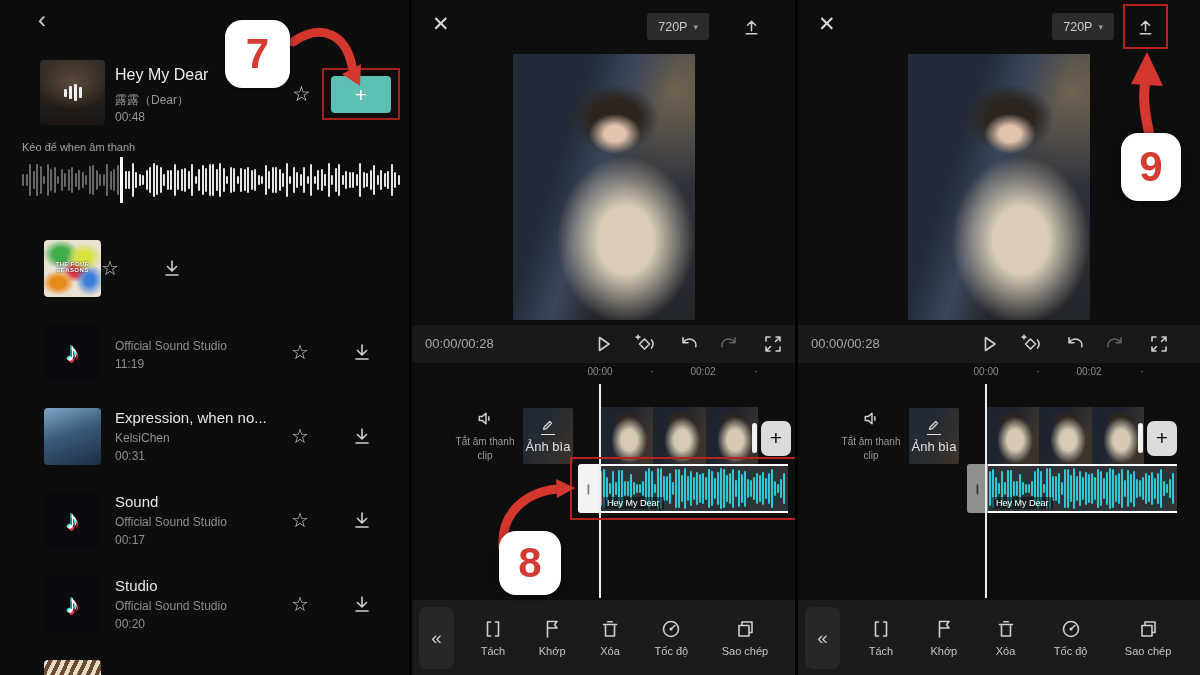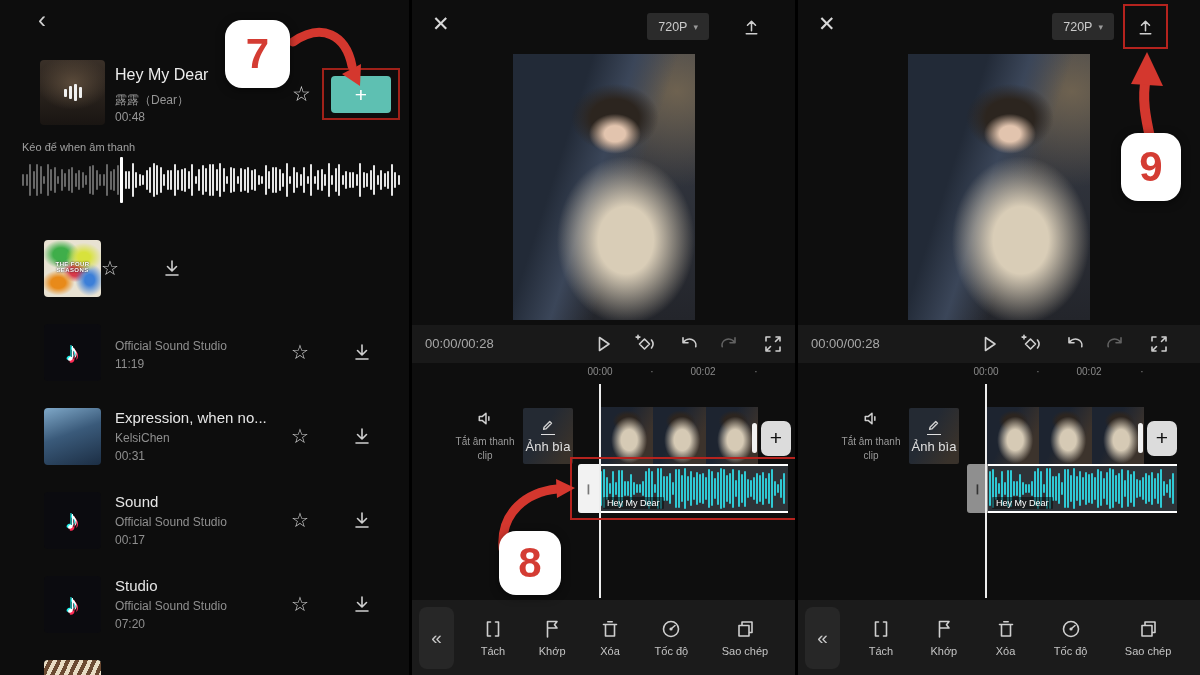--- a/index.html
+++ b/index.html
@@ -314,21 +314,21 @@
             </svg>
         </span>
       </li>
       <li class="song-row">
         <div class="s-art art-tiktok">
             <span>♪</span>
           </div>
         <div class="s-meta">
           <div class="s-title">Studio</div>
           <div class="s-artist">Official Sound Studio</div>
-          <div class="s-dur">07:20</div>
+          <div class="s-dur">00:20</div>
         </div>
         <span class="s-star">☆</span>
         <span class="s-dl">
           <svg class="ic" viewBox="0 0 22 22" width="22" height="22">
               <path d="M11 4 V13.5 M6.5 9.5 L11 14 L15.5 9.5 M5 18 H17"></path>
             </svg>
         </span>
       </li>
       <li class="song-row">
         <div class="s-art art-piano"></div>

